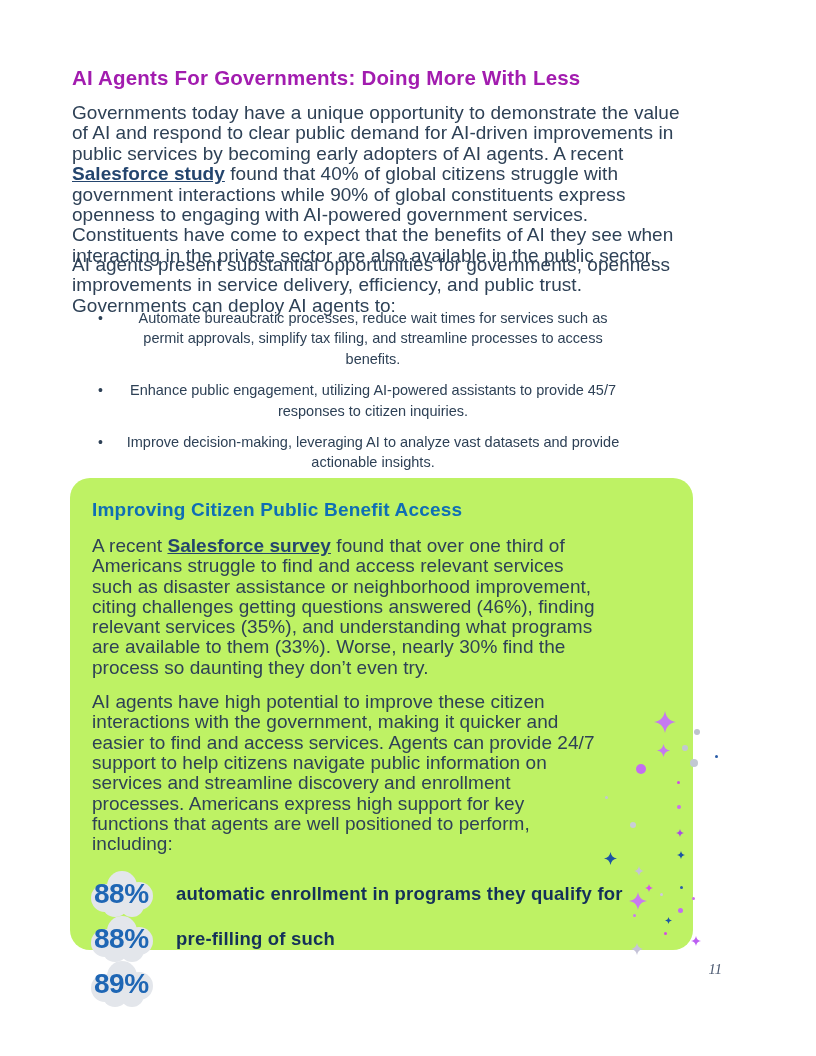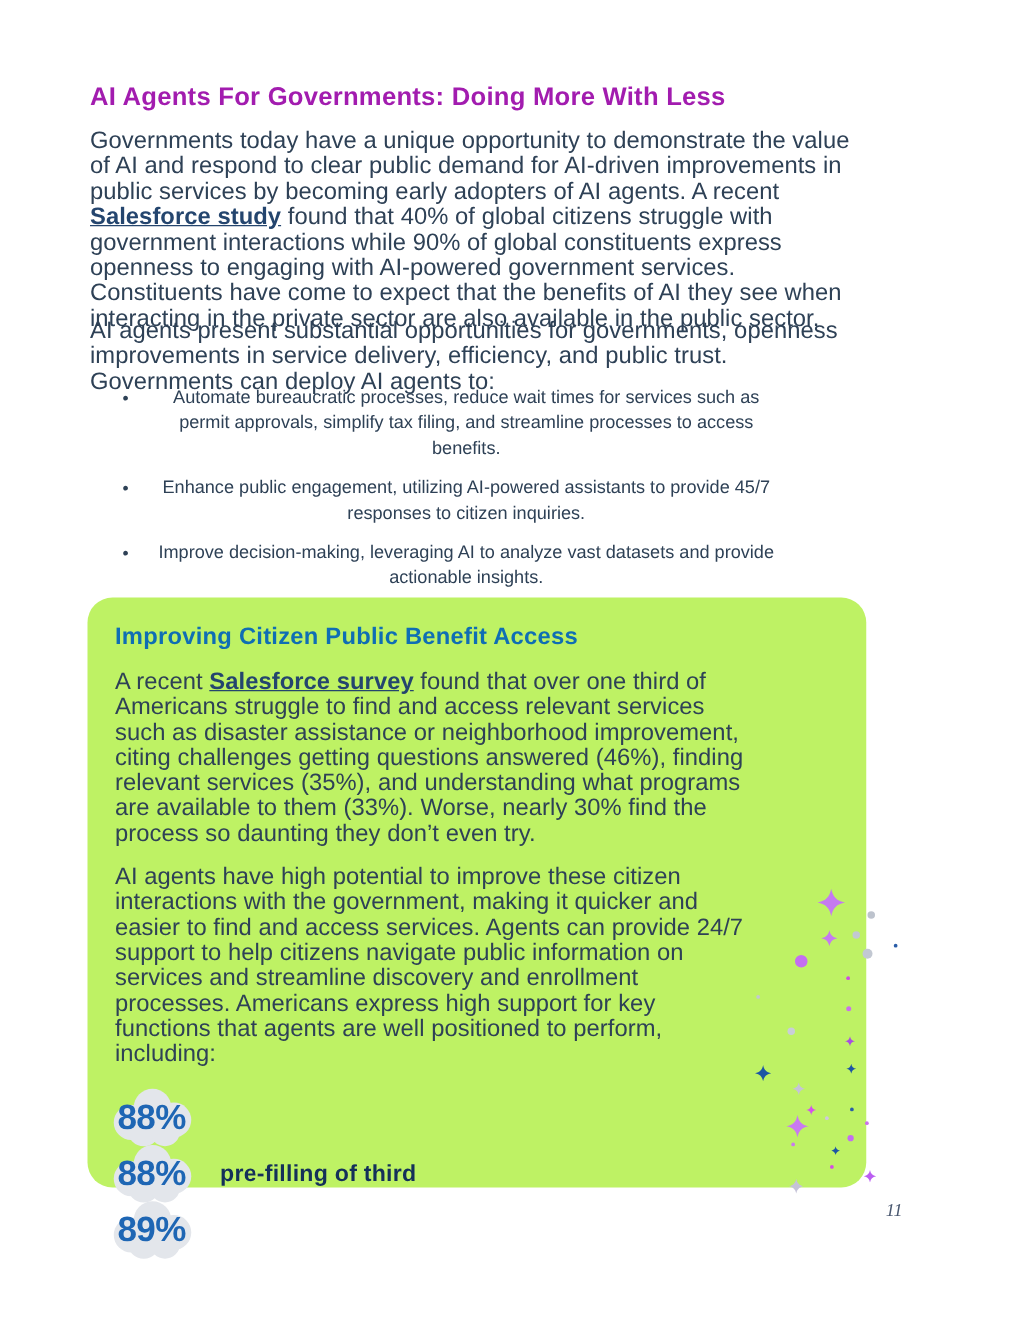--- a/index.html
+++ b/index.html
@@ -97,29 +97,30 @@
     <p class="body-text cpara2">AI agents have high potential to improve these citizen interactions with the government, making it quicker and easier to find and access services. Agents can provide 24/7 support to help citizens navigate public information on services and streamline discovery and enrollment processes. Americans express high support for key functions that agents are well positioned to perform, including:</p>
 
     <div class="stats">
       <div class="stat-row">
         <span class="stat-num-wrap">
           <svg class="stat-cloud" viewBox="0 0 70 48">
               <use href="#cloud" fill="#e3e6eb"></use>
             </svg>
           <span class="stat-num">88%</span>
         </span>
+        <span class="stat-label">automatic enrollment in programs they qualify for</span>
       </div>
       <div class="stat-row">
         <span class="stat-num-wrap">
           <svg class="stat-cloud" viewBox="0 0 70 48">
               <use href="#cloud" fill="#e3e6eb"></use>
             </svg>
           <span class="stat-num">88%</span>
         </span>
-        <span class="stat-label">pre-filling of third</span>
+        <span class="stat-label">pre-filling of such</span>
       </div>
       <div class="stat-row">
         <span class="stat-num-wrap">
           <svg class="stat-cloud" viewBox="0 0 70 48">
               <use href="#cloud" fill="#e3e6eb"></use>
             </svg>
           <span class="stat-num">89%</span>
         </span>
       </div>
     </div>

